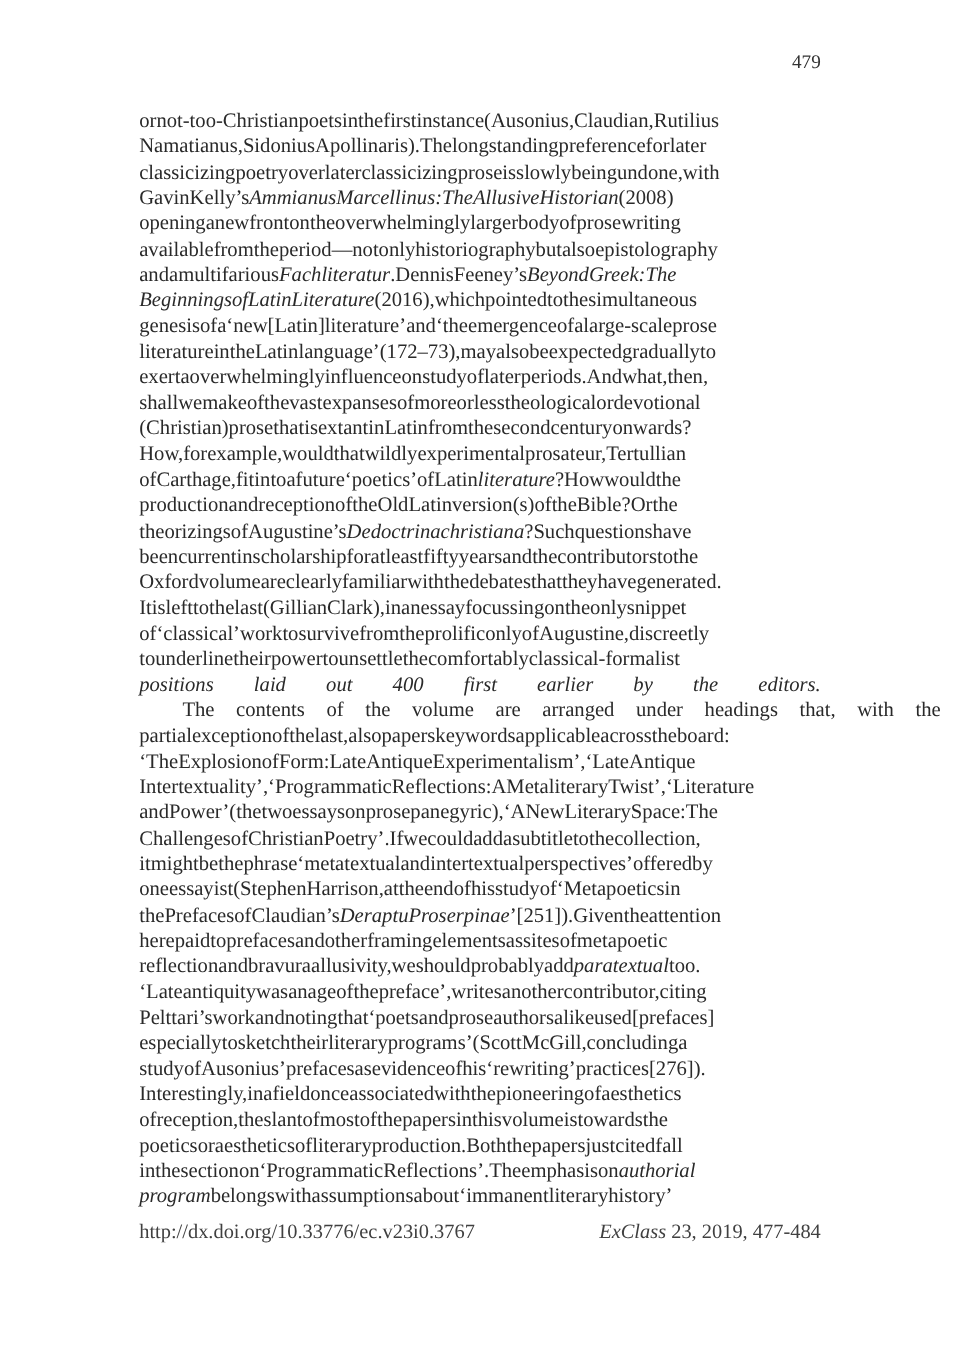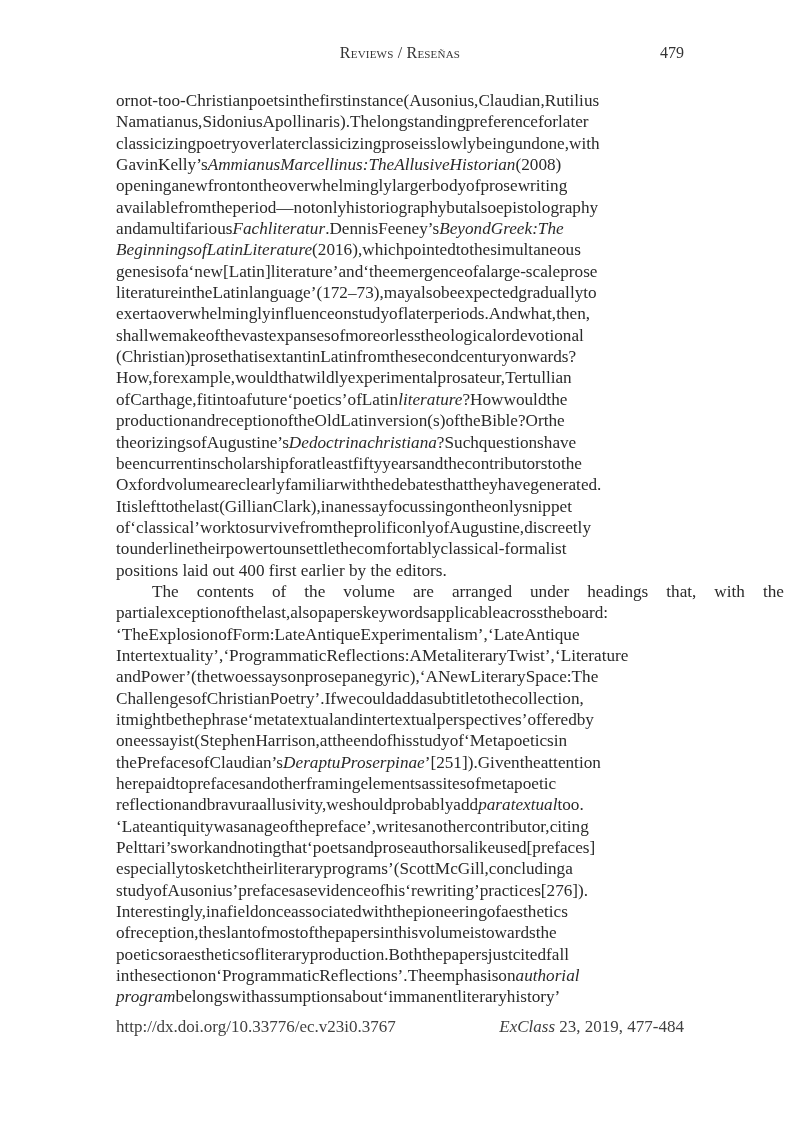--- a/index.html
+++ b/index.html
@@ -18,21 +18,20 @@
   .justify-wrap { display: flex; width: 100%; }
   em { }
   .footer { position: absolute; top: 1017px; left: 116px; width: 568px; height: 20px; font-size: 17px; color: #404040; }
   .doi { position: absolute; left: 0; top: 0; }
   .citation { position: absolute; right: 0; top: 0; }
 </style>
 </head>
 <body>
 
 <header class="running-head">
-  <div class="running-title">Reviews / Reseñas</div>
   <div class="page-number">479</div>
 </header>
 
 <main class="body-text" id="body-text">
     <div>
       <div class="line">
         <div class="justify-wrap">
           <span><span>or</span></span>
           <span><span>not-too-Christian</span></span>
           <span><span>poets</span></span>
@@ -360,21 +359,21 @@
           <span><span>their</span></span>
           <span><span>power</span></span>
           <span><span>to</span></span>
           <span><span>unsettle</span></span>
           <span><span>the</span></span>
           <span><span>comfortably</span></span>
           <span><span>classical-formalist</span></span>
         </div>
       </div>
       <div class="line last">
-        <div class="justify-wrap" style="justify-content: flex-start;">
+        <div class="justify-wrap" style="justify-content: space-between; font-style: italic;">
           <span><span>positions</span></span>
           <span> </span>
           <span><span>laid</span></span>
           <span> </span>
           <span><span>out</span></span>
           <span> </span>
           <span><span>400</span></span>
           <span> </span>
           <span><span>first</span></span>
           <span> </span>

